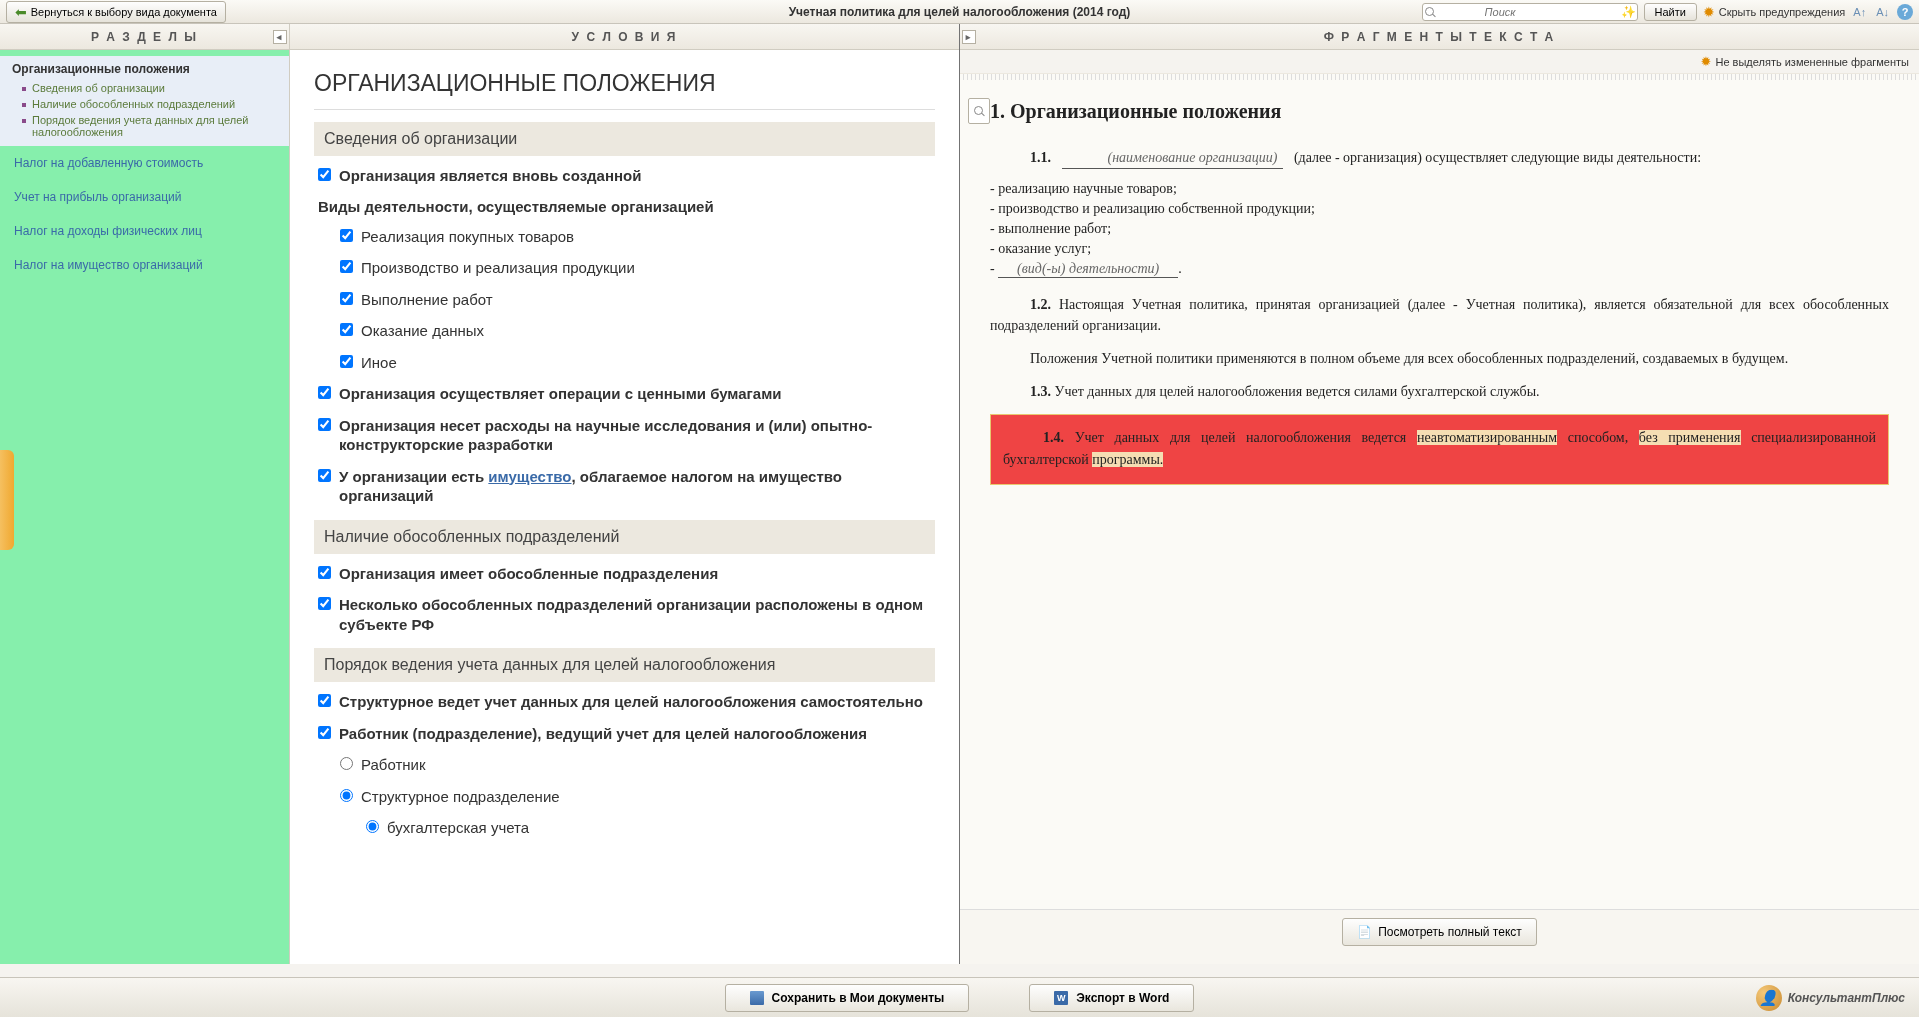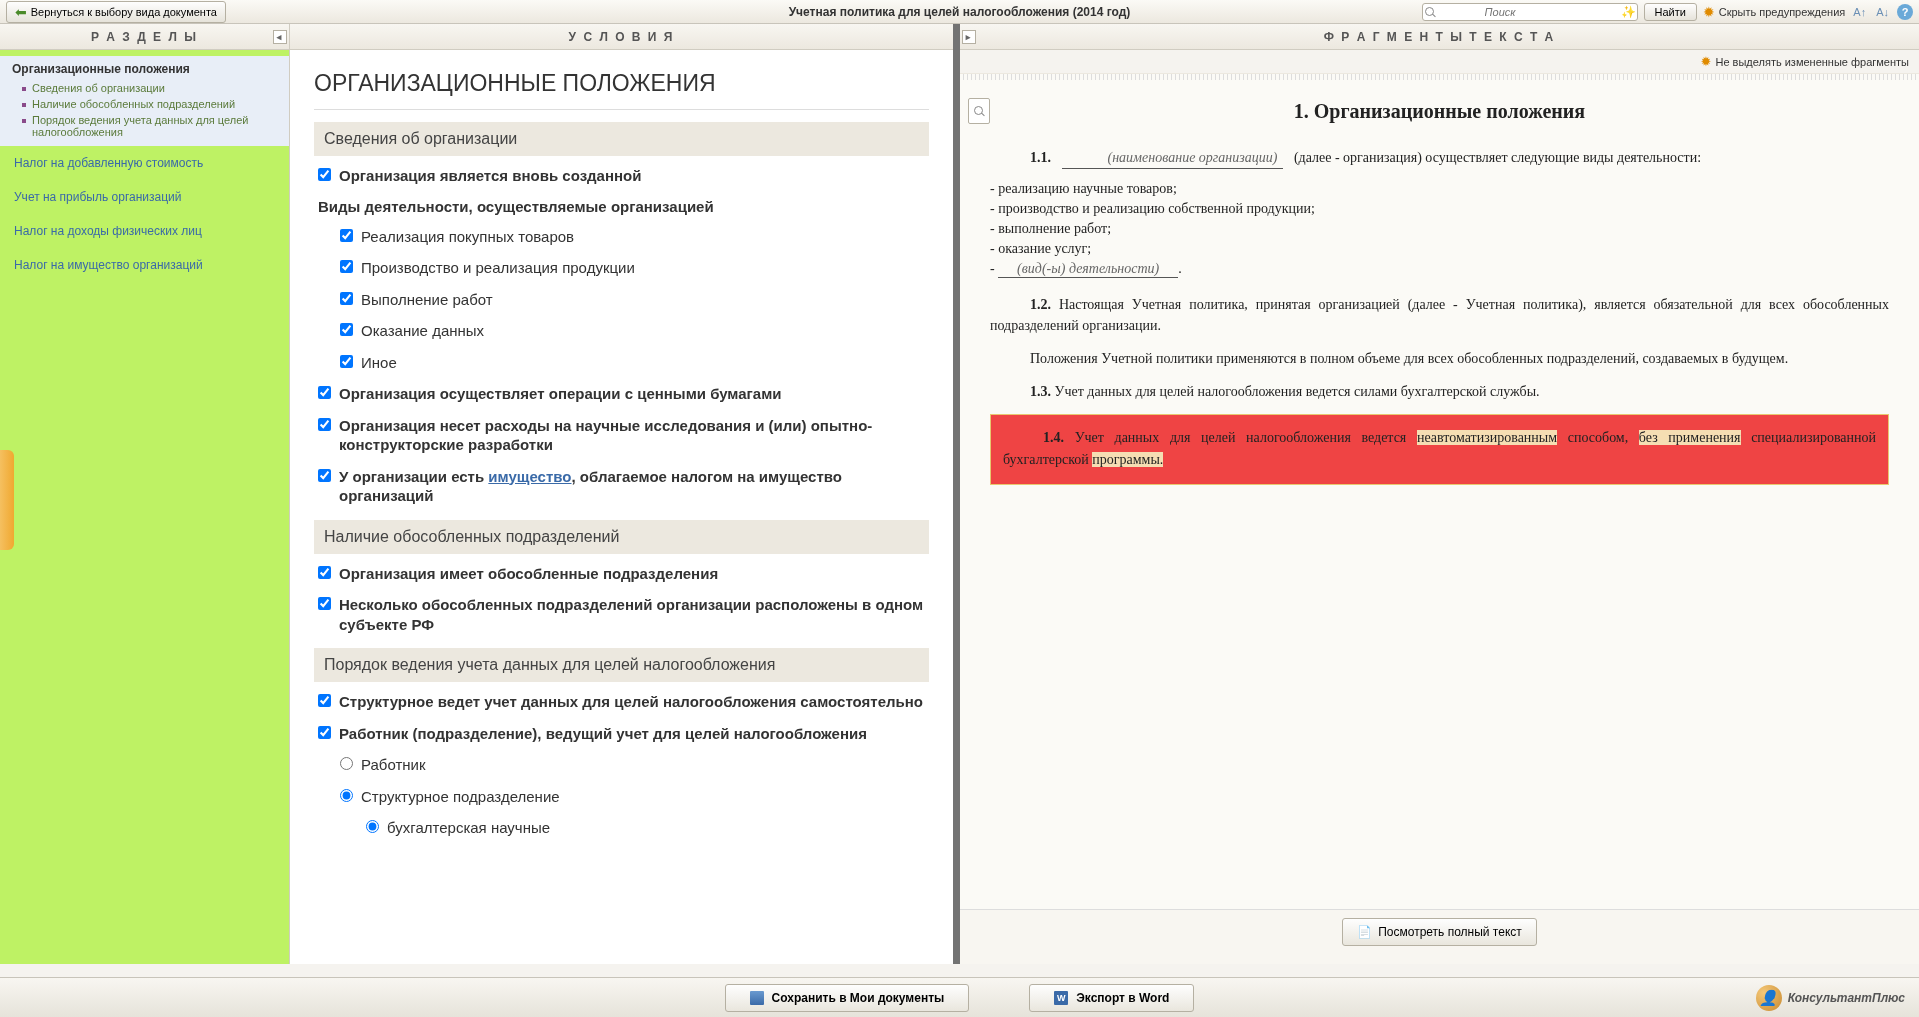--- a/index.html
+++ b/index.html
@@ -18,32 +18,32 @@
 .find-btn { background: linear-gradient(#fefefe,#e6e3da); border: 1px solid #b5b0a2; border-radius: 3px; padding: 2px 10px; font-size: 11px; cursor: pointer; }
 .hide-warn { display: flex; align-items: center; gap: 4px; font-size: 11px; cursor: pointer; }
 .warn-icon { color: #e08b00; font-size: 14px; }
 .aa-icon { font-size: 11px; color: #6a8fb5; cursor: pointer; padding: 0 2px; }
 .help-icon { width: 16px; height: 16px; display: inline-flex; align-items: center; justify-content: center; background: #6aa9d8; color: #fff; border-radius: 50%; font-size: 11px; font-weight: bold; cursor: pointer; }
 
 .main { display: flex; height: 940px; }
 .col-header { height: 26px; display: flex; align-items: center; justify-content: center; font-size: 12px; font-weight: bold; letter-spacing: 2px; color: #555; border-bottom: 1px solid #d0ccc1; background: linear-gradient(#f8f6f1,#ece8df); position: relative; }
 .collapse-btn { position: absolute; width: 14px; height: 14px; border: 1px solid #b5b0a2; background: #fff; font-size: 9px; display: flex; align-items: center; justify-content: center; cursor: pointer; color: #666; }
 
-.sidebar { width: 290px; border-right: 1px solid #d0ccc1; display: flex; flex-direction: column; background: #bef264; }
+.sidebar { width: 290px; border-right: 1px solid #d0ccc1; display: flex; flex-direction: column; background: #86efac; }
 .sidebar .collapse-btn { right: 2px; top: 6px; }
 .sidebar-content { padding: 6px 0; overflow-y: auto; }
 .section-active { background: #e8eef7; padding: 6px 12px; }
 .section-active-title { font-weight: bold; color: #333; font-size: 12px; margin-bottom: 4px; }
 .subitem { display: flex; align-items: flex-start; gap: 6px; padding: 2px 0 2px 10px; font-size: 11px; }
 .bullet { width: 4px; height: 4px; background: #8a4a8a; margin-top: 5px; flex-shrink: 0; }
 .subitem a { color: #5a7a3a; text-decoration: none; cursor: pointer; }
 .section-link { display: block; padding: 10px 14px; font-size: 12px; color: #3a6aa8; cursor: pointer; }
 .side-tab { position: absolute; left: 0; top: 450px; width: 14px; height: 100px; background: linear-gradient(90deg,#f5c060,#f0a830); border-radius: 0 6px 6px 0; cursor: pointer; }
 
-.center { width: 670px; border-right: 7px solid #737373; display: flex; flex-direction: column; background: #fff; }
+.center { width: 670px; border-right: 1px solid #737373; display: flex; flex-direction: column; background: #fff; }
 .center-scroll { overflow-y: scroll; flex: 1; padding: 0 24px 20px 24px; position: relative; }
 .center-scroll::-webkit-scrollbar { width: 16px; }
 .center-scroll::-webkit-scrollbar-track { background: #f0ede5; }
 .center-scroll::-webkit-scrollbar-thumb { background: #c8c4ba; border: 1px solid #b5b0a2; border-radius: 2px; }
 .big-heading { font-size: 23px; font-weight: normal; color: #333; padding: 20px 0 12px 0; border-bottom: 1px solid #ddd; }
 .sub-heading { background: #ece8df; font-size: 16px; color: #444; padding: 8px 10px; margin-top: 12px; }
 .cond-item { display: flex; align-items: flex-start; gap: 8px; padding: 10px 4px 2px 4px; }
 .cond-item.indent1 { padding-left: 26px; }
 .cond-item.indent2 { padding-left: 52px; }
 .cond-check { width: 13px; height: 13px; margin-top: 2px; flex-shrink: 0; cursor: pointer; }
@@ -54,21 +54,21 @@
 .link-inline { color: #3a6aa8; text-decoration: underline; cursor: pointer; }
 
 .right { flex: 1; display: flex; flex-direction: column; background: #fbfaf6; }
 .right .collapse-btn { left: 2px; top: 6px; }
 .right-toolbar { display: flex; justify-content: flex-end; align-items: center; padding: 4px 10px; border-bottom: 1px solid #ece8df; font-size: 11px; background: #f5f3ef; }
 .highlight-toggle { display: flex; align-items: center; gap: 4px; cursor: pointer; }
 .hl-icon { color: #e08b00; font-size: 13px; }
 .squiggle { height: 6px; background: repeating-linear-gradient(90deg, transparent 0 3px, #ddd 3px 4px); }
 .doc-body { padding: 20px 30px; font-family: Georgia, 'Times New Roman', serif; font-size: 14px; color: #222; overflow-y: auto; flex: 1; position: relative; }
 .zoom-icon { position: absolute; left: 8px; top: 18px; width: 22px; height: 26px; border: 1px solid #b5b0a2; background: #fff; cursor: pointer; display: flex; align-items: center; justify-content: center; border-radius: 2px; }
-.doc-h1 { text-align: center; font-size: 20px; font-weight: bold; margin-bottom: 24px; }
+.doc-h1 { text-align: left; font-size: 20px; font-weight: bold; margin-bottom: 24px; }
 .doc-p { margin-bottom: 12px; line-height: 1.5; text-align: justify; }
 .doc-p.indent { text-indent: 40px; }
 .num-bold { font-weight: bold; }
 .underline-fill { display: inline-block; border-bottom: 1px solid #555; font-style: italic; color: #666; padding: 0 6px; }
 .doc-list { margin-left: 0; }
 .doc-list div { margin-bottom: 4px; }
 .hl-box { border: 1px solid #e8c870; background: #ef4444; padding: 12px; margin-top: 8px; text-align: justify; line-height: 1.6; }
 .hl-span { background: #f5deb3; }
 .view-full { margin: 0 auto 10px auto; display: flex; align-items: center; gap: 6px; background: linear-gradient(#fefefe,#e9e6dd); border: 1px solid #b5b0a2; border-radius: 3px; padding: 6px 14px; font-size: 12px; cursor: pointer; width: fit-content; }
 .doc-footer { border-top: 1px solid #ddd; padding: 8px 0; background: #f8f6f1; }
@@ -203,21 +203,21 @@
       <div class="cond-item indent1">
           <input type="radio" name="r1" class="cond-radio" style="">
           <span class="cond-label">Работник</span>
         </div>
       <div class="cond-item indent1">
           <input type="radio" name="r1" checked="" class="cond-radio" style="">
           <span class="cond-label">Структурное подразделение</span>
         </div>
       <div class="cond-item indent2">
           <input type="radio" name="r2" checked="" class="cond-radio" style="">
-          <span class="cond-label">бухгалтерская научные</span>
+          <span class="cond-label">бухгалтерская учета</span>
         </div>
     </div>
   </div>
 
   <div class="right">
     <div class="col-header">
       <span>Ф Р А Г М Е Н Т Ы   Т Е К С Т А</span>
       <div class="collapse-btn">▸</div>
     </div>
     <div class="right-toolbar">

